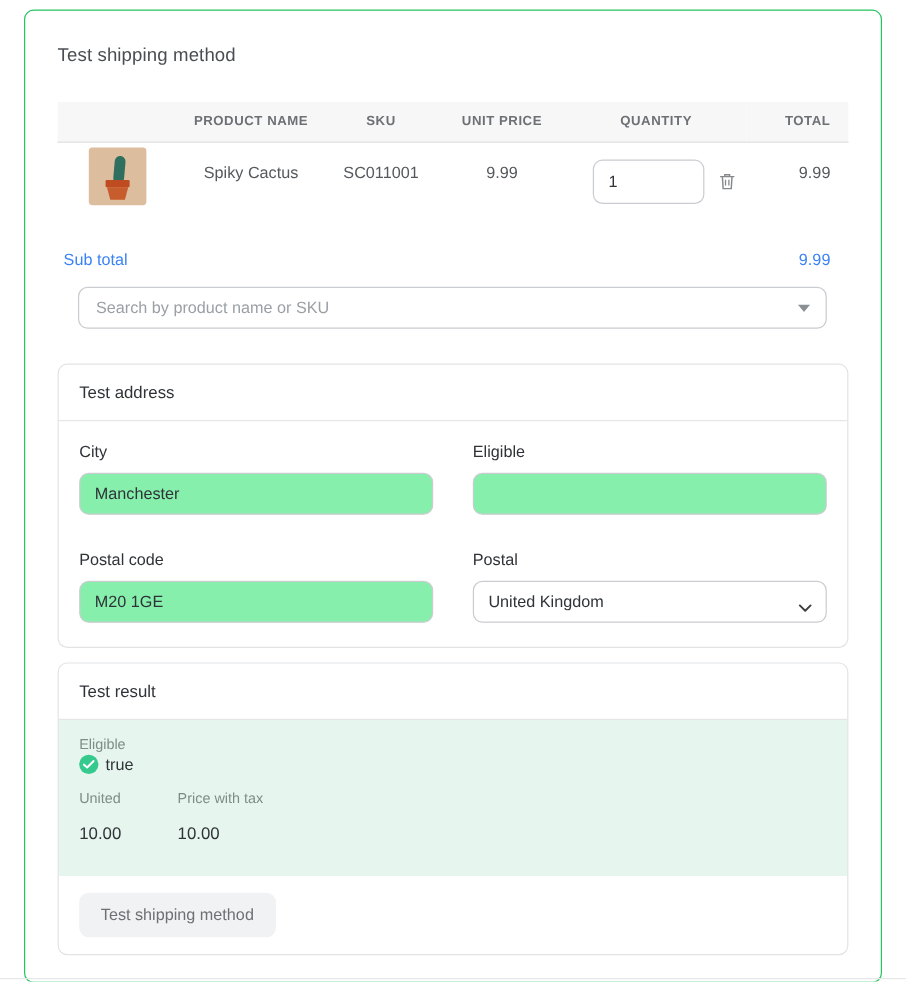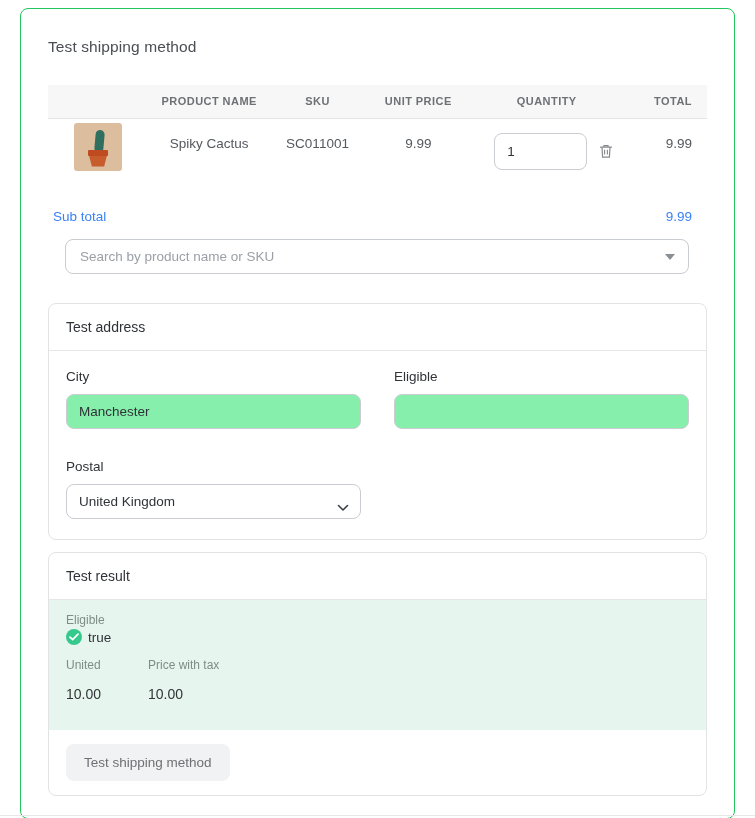--- a/index.html
+++ b/index.html
@@ -157,20 +157,24 @@
     <div class="addr-body">
       <div>
         <div class="field-label">City</div>
         <input class="field-input" type="text" value="Manchester" style="">
       </div>
       <div>
         <div class="field-label">Eligible</div>
         <input class="field-input" type="text" value="" style="">
       </div>
       <div>
+        <div class="field-label">Postal code</div>
+        <input class="field-input" type="text" value="M20 1GE" style="">
+      </div>
+      <div>
         <div class="field-label">Postal</div>
         <div class="select-wrap">
           <select class="field-select">
             <option>United Kingdom</option>
           </select>
           <span class="select-chevron">
             <svg width="12" height="8" viewBox="0 0 12 8" fill="none">
               <path d="M1.5 1.5L6 6l4.5-4.5" stroke="#3c4043" stroke-width="1.6" stroke-linecap="round" stroke-linejoin="round"></path>
             </svg>
           </span>

